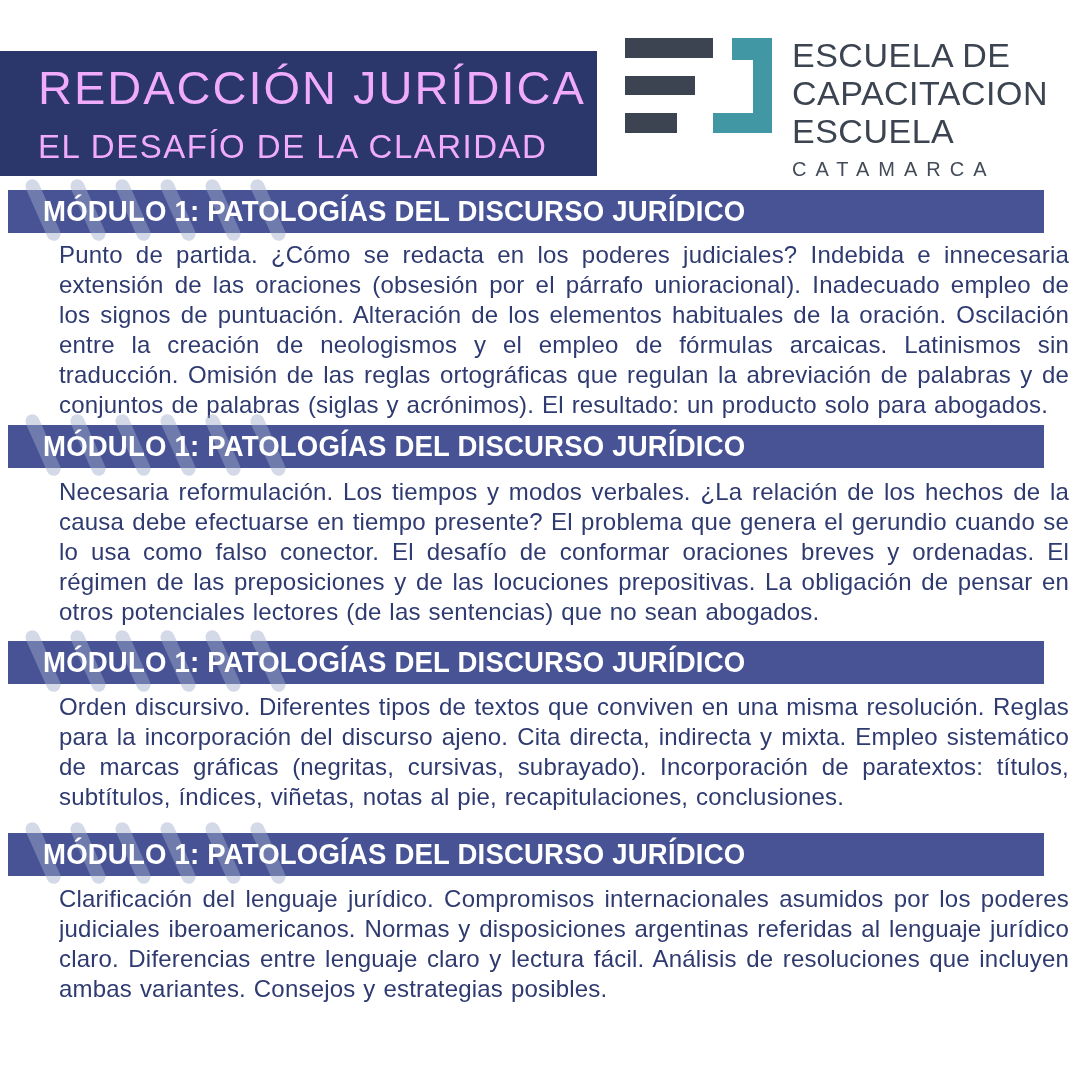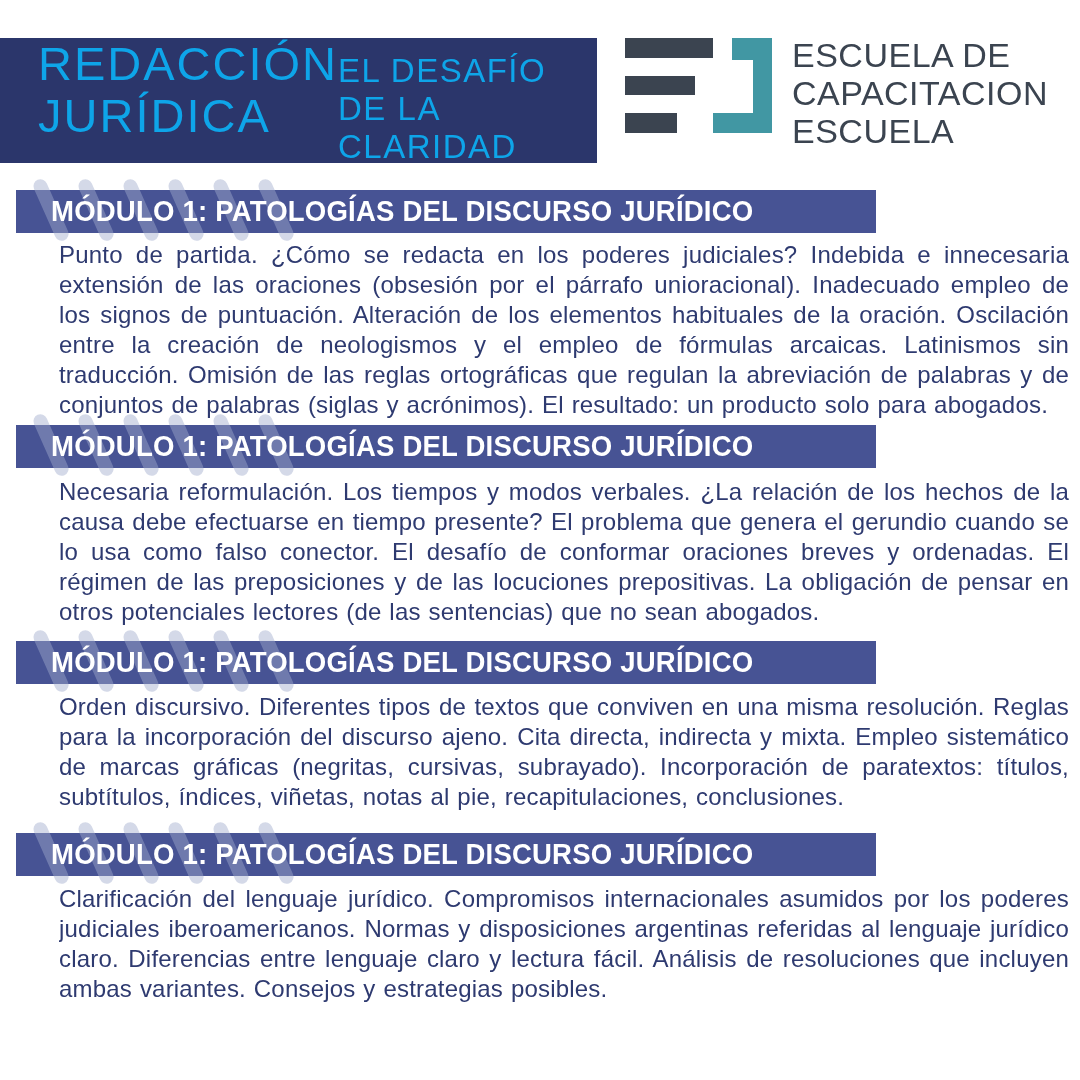--- a/index.html
+++ b/index.html
@@ -2,42 +2,42 @@
 <html><head>
 <meta charset="utf-8">
 <style>
   html,body{margin:0;padding:0;background:#ffffff;}
   .canvas{
     position:relative;width:1080px;height:1080px;background:#ffffff;
     font-family:"Liberation Sans",sans-serif;overflow:hidden;
   }
   
   .banner{
-    position:absolute;left:0;top:38px;width:597px;height:125px;
-    background:#2b366b;color:#0ea5e9;
-    display:flex;justify-content:center;
+    position:absolute;left:0;top:51px;width:597px;height:125px;
+    background:#2b366b;color:#f0abfc;
+    display:flex;flex-direction:column;justify-content:center;
     padding-left:38px;box-sizing:border-box;
   }
   .banner-title{font-size:47px;font-weight:400;letter-spacing:2px;line-height:52px;}
   .banner-subtitle{font-size:33px;font-weight:400;letter-spacing:1.5px;line-height:38px;margin-top:14px;}
   
   .logo-mark{position:absolute;left:625px;top:38px;width:150px;height:97px;}
   .logo-mark .rect{position:absolute;}
   .e1{left:0;top:0;width:88px;height:20px;background:#3b4450;}
   .e2{left:0;top:38px;width:70px;height:19px;background:#3b4450;}
   .e3{left:0;top:75px;width:52px;height:20px;background:#3b4450;}
   .j1{left:107px;top:0;width:40px;height:22px;background:#4197a3;}
   .j2{left:128px;top:0;width:19px;height:95px;background:#4197a3;}
   .j3{left:88px;top:75px;width:59px;height:20px;background:#4197a3;}
   .logo-text{position:absolute;left:792px;top:36px;color:#3b4450;}
   .logo-line{font-size:34px;font-weight:normal;line-height:38px;letter-spacing:0.5px;}
   .logo-location{font-size:20px;font-weight:400;letter-spacing:9px;margin-top:8px;color:#434c58;}
   
   .module-bar{
-    position:absolute;left:16px;width:860px;height:43px;background:#475394;
+    position:absolute;left:8px;width:1036px;height:43px;background:#475394;
     display:flex;align-items:center;padding-left:35px;box-sizing:border-box;
   }
   .module-bar .heading{
     color:#ffffff;font-weight:bold;font-size:29px;white-space:nowrap;
     display:inline-block;transform:scaleX(0.95);transform-origin:left center;
     letter-spacing:0.2px;
   }
   .slashes{position:absolute;left:0;top:0;width:320px;height:43px;pointer-events:none;}
   .slashes span{
     position:absolute;top:-13px;width:14px;height:66px;border-radius:8px;
@@ -83,20 +83,21 @@
     <div class="rect e3"></div>
     <div class="rect j1"></div>
     <div class="rect j2"></div>
     <div class="rect j3"></div>
   </div>
 
   <div class="logo-text">
     <div class="logo-line">ESCUELA DE</div>
     <div class="logo-line">CAPACITACION</div>
     <div class="logo-line">ESCUELA</div>
+    <div class="logo-location">CATAMARCA</div>
   </div>
 
   <div class="module-bar bar1">
     <div class="slashes">
       <span></span>
         <span></span>
         <span></span>
         <span></span>
         <span></span>
         <span></span>

